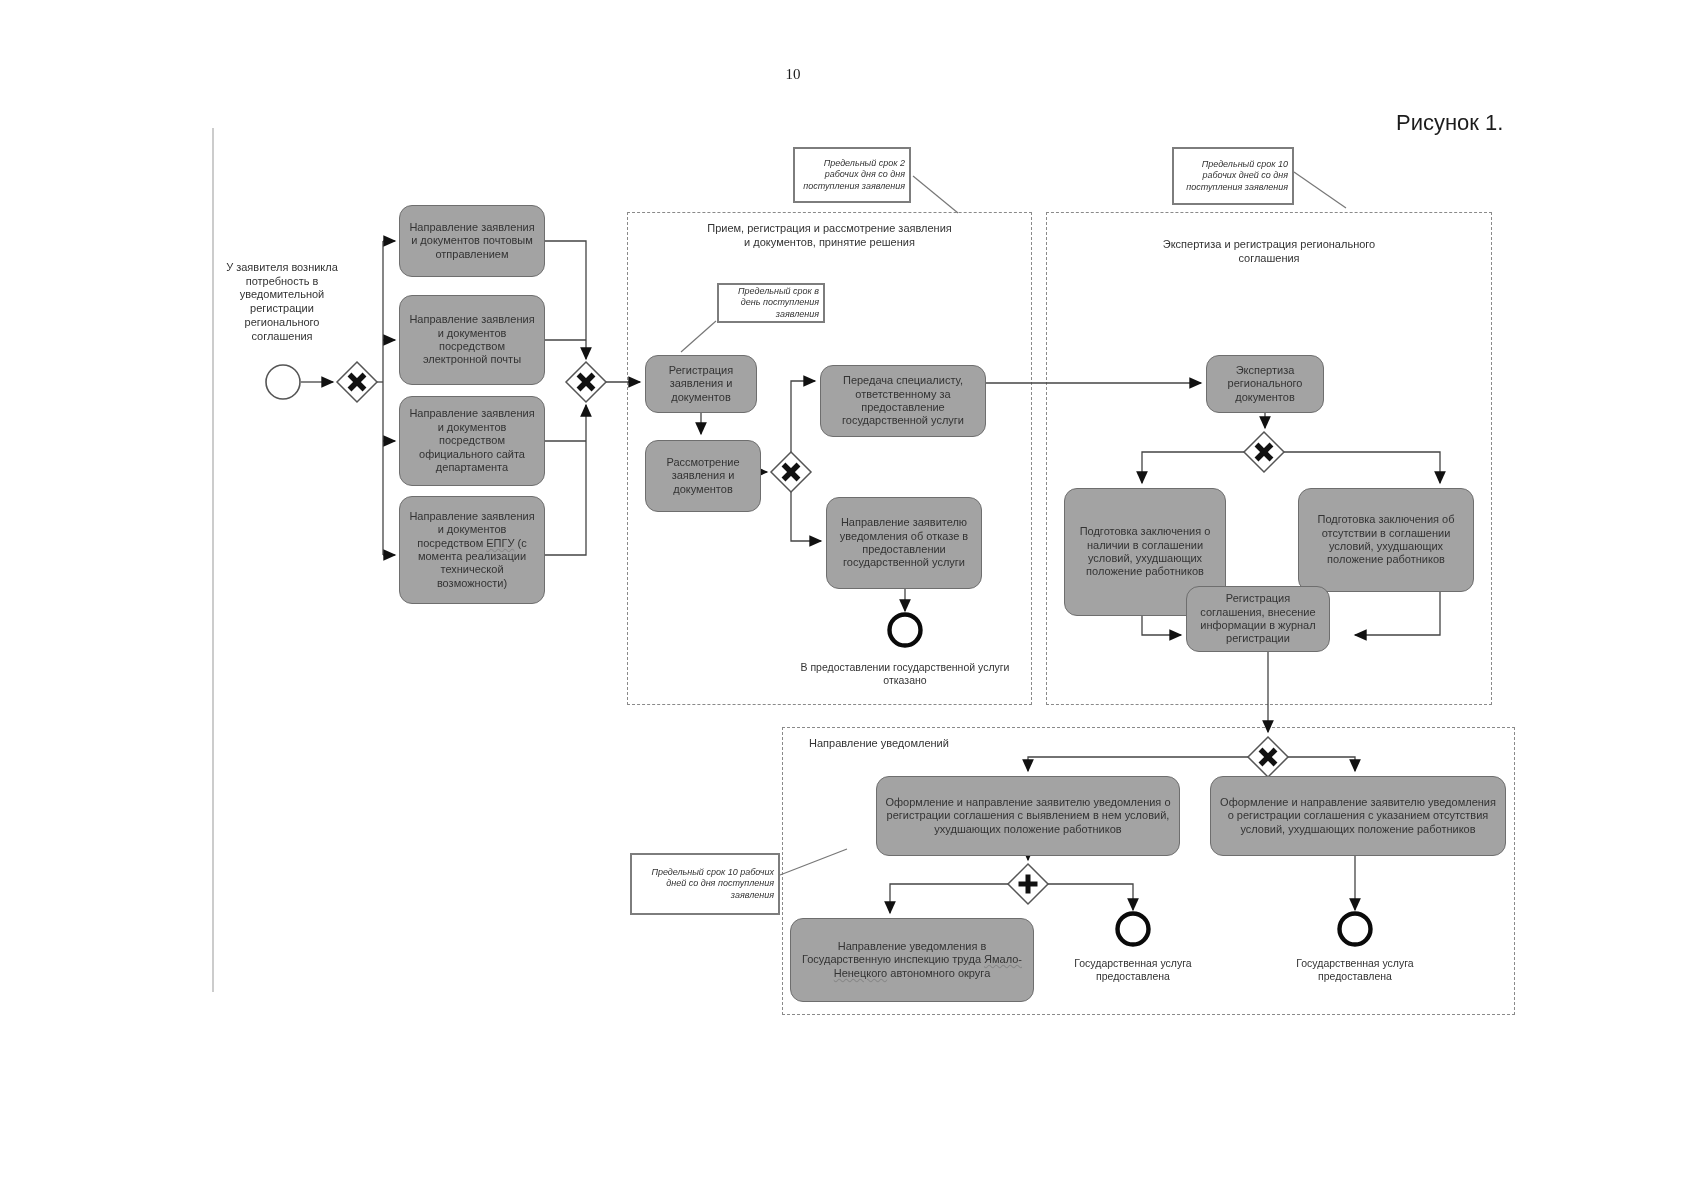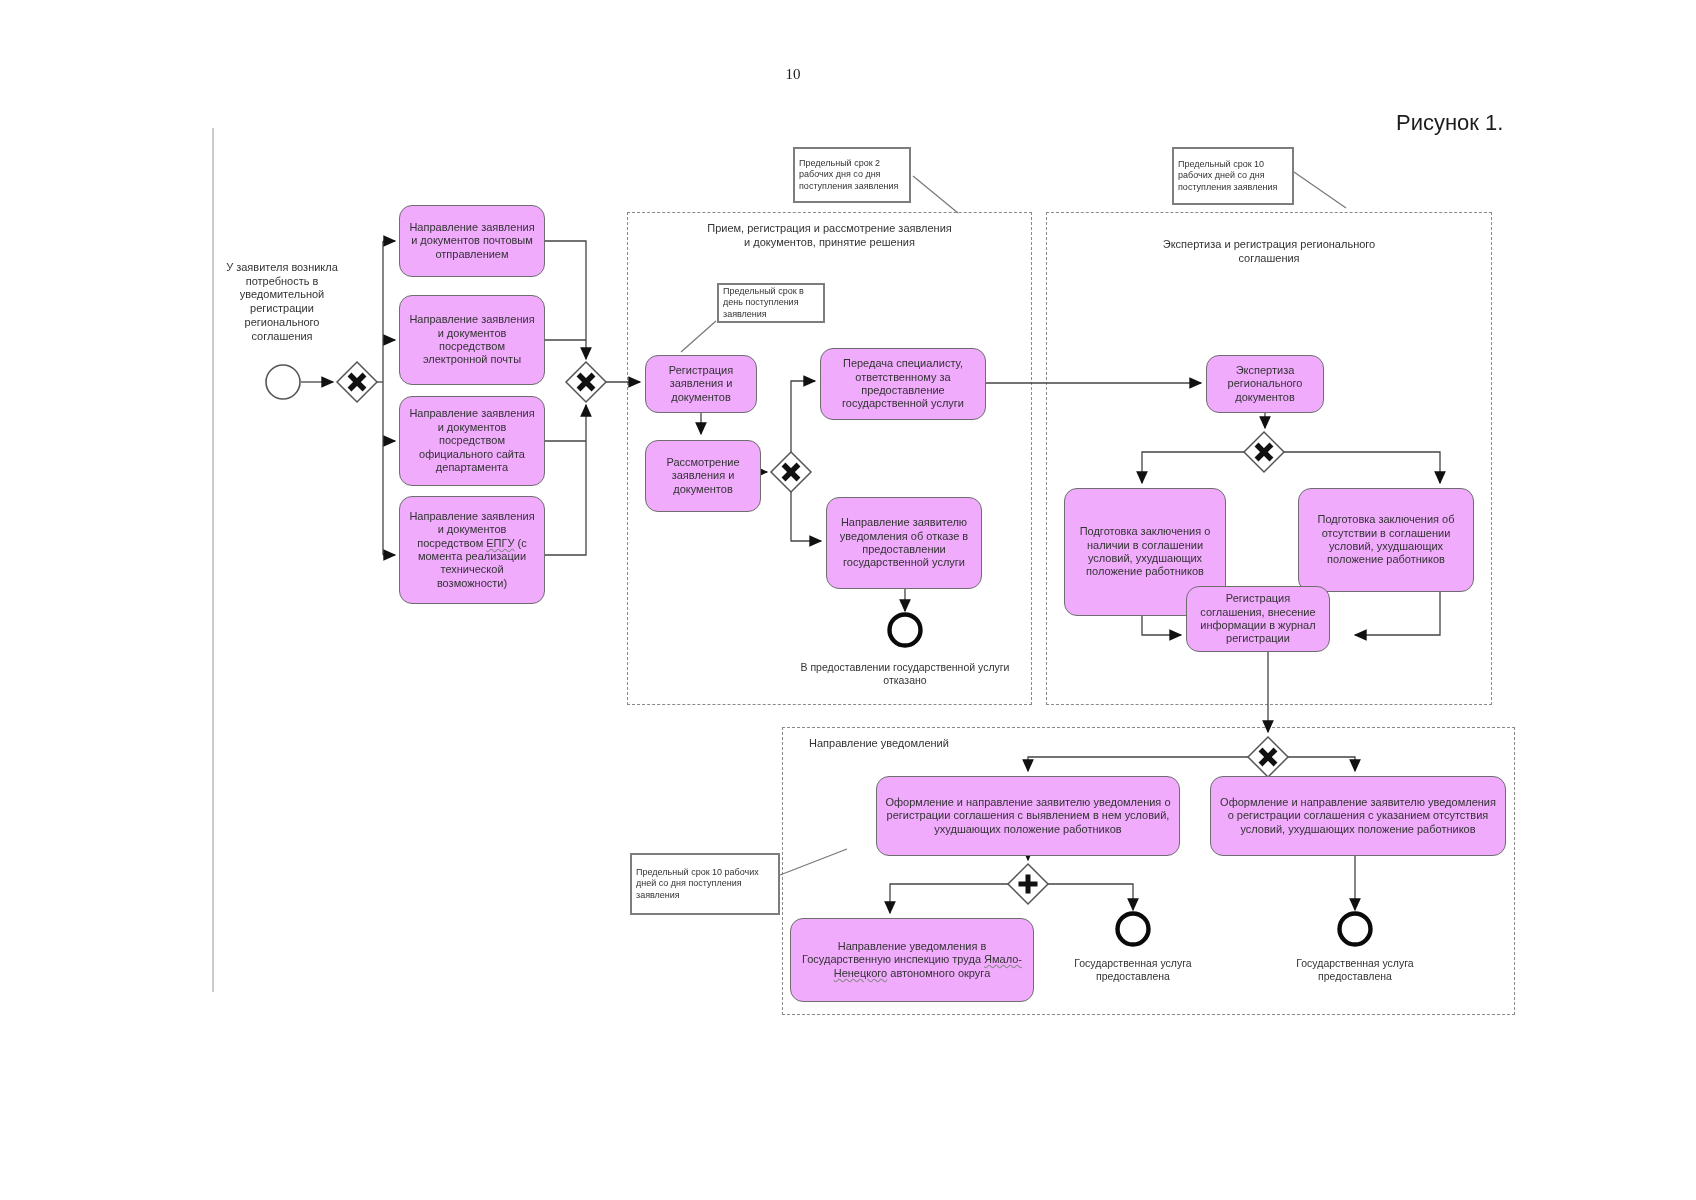--- a/index.html
+++ b/index.html
@@ -1,25 +1,25 @@
 <!DOCTYPE html>
 <html><head>
 <meta charset="utf-8">
 <style>
   html,body{margin:0;padding:0;background:#ffffff;}
   #page{position:relative;width:1696px;height:1200px;background:#ffffff;overflow:hidden;
         font-family:"Liberation Sans", sans-serif;color:#333;}
   .abs{position:absolute;box-sizing:border-box;}
-  .task{border:1.6px solid #6e6e6e;border-radius:13px;background:#f0abfc;
+  .task{border:1.6px solid #6e6e6e;border-radius:13px;background:#a3a3a3;
         display:flex;align-items:center;justify-content:center;text-align:center;
         font-size:11px;line-height:1.22;color:#333;padding:4px 6px;z-index:3;}
   .region{border:1.3px dashed #8a8a8a;background:transparent;z-index:1;}
   .region-title{position:absolute;text-align:center;font-size:11px;color:#333;line-height:1.3;}
   .ann{border:2px solid #7d7d7d;background:#fff;display:flex;align-items:center;justify-content:center;
-       text-align:left;font-size:9px;line-height:1.25;color:#333;padding:18px 4px;z-index:3;}
+       text-align:right;font-size:9px;line-height:1.25;color:#333;padding:18px 4px;z-index:3;font-style:italic;}
   .freelabel{display:flex;align-items:center;justify-content:center;text-align:center;
        font-size:10.5px;line-height:1.25;color:#333;z-index:3;}
   .startlabel{font-size:11px;}
   .caption{font-size:22px;color:#1c1c1c;}
   .pagenum{font-family:"Liberation Serif", serif;font-size:15px;color:#1c1c1c;}
   .wavy{text-decoration:underline;text-decoration-style:wavy;text-decoration-color:#888;}
   svg{position:absolute;left:0;top:0;z-index:2;}
 </style>
 </head>
 <body>
@@ -137,21 +137,21 @@
     <span><span>Направление заявления и документов посредством </span><span class="wavy">ЕПГУ</span><span> (с момента реализации технической возможности)</span></span>
   </div>
 
   <div class="abs ann" style="left:793px;top:147px;width:118px;height:56px;">Предельный срок 2 рабочих дня со дня поступления заявления</div>
   <div class="abs ann" style="left:717px;top:283px;width:108px;height:40px;">Предельный срок в день поступления заявления</div>
   <div class="abs ann" style="left:1172px;top:147px;width:122px;height:58px;">Предельный срок 10 рабочих дней со дня поступления заявления</div>
   <div class="abs ann" style="left:630px;top:853px;width:150px;height:62px;">Предельный срок 10 рабочих дней со дня поступления заявления</div>
 
   <div class="abs task" style="left:645px;top:355px;width:112px;height:58px;">Регистрация заявления и документов</div>
   <div class="abs task" style="left:645px;top:440px;width:116px;height:72px;">Рассмотрение заявления и документов</div>
-  <div class="abs task" style="left:820px;top:348px;width:166px;height:72px;">Передача специалисту, ответственному за предоставление государственной услуги</div>
+  <div class="abs task" style="left:820px;top:365px;width:166px;height:72px;">Передача специалисту, ответственному за предоставление государственной услуги</div>
   <div class="abs task" style="left:826px;top:497px;width:156px;height:92px;">Направление заявителю уведомления об отказе в предоставлении государственной услуги</div>
   <div class="abs freelabel" style="left:780px;top:656px;width:250px;height:36px;">В предоставлении государственной услуги отказано</div>
 
   <div class="abs task" style="left:1206px;top:355px;width:118px;height:58px;">Экспертиза регионального документов</div>
   <div class="abs task" style="left:1064px;top:488px;width:162px;height:128px;">Подготовка заключения о наличии в соглашении условий, ухудшающих положение работников</div>
   <div class="abs task" style="left:1298px;top:488px;width:176px;height:104px;">Подготовка заключения об отсутствии в соглашении условий, ухудшающих положение работников</div>
   <div class="abs task" style="left:1186px;top:586px;width:144px;height:66px;">Регистрация соглашения, внесение информации в журнал регистрации</div>
 
   <div class="abs task" style="left:876px;top:776px;width:304px;height:80px;">Оформление и направление заявителю уведомления о регистрации соглашения с выявлением в нем условий, ухудшающих положение работников</div>
   <div class="abs task" style="left:1210px;top:776px;width:296px;height:80px;">Оформление и направление заявителю уведомления о регистрации соглашения с указанием отсутствия условий, ухудшающих положение работников</div>

